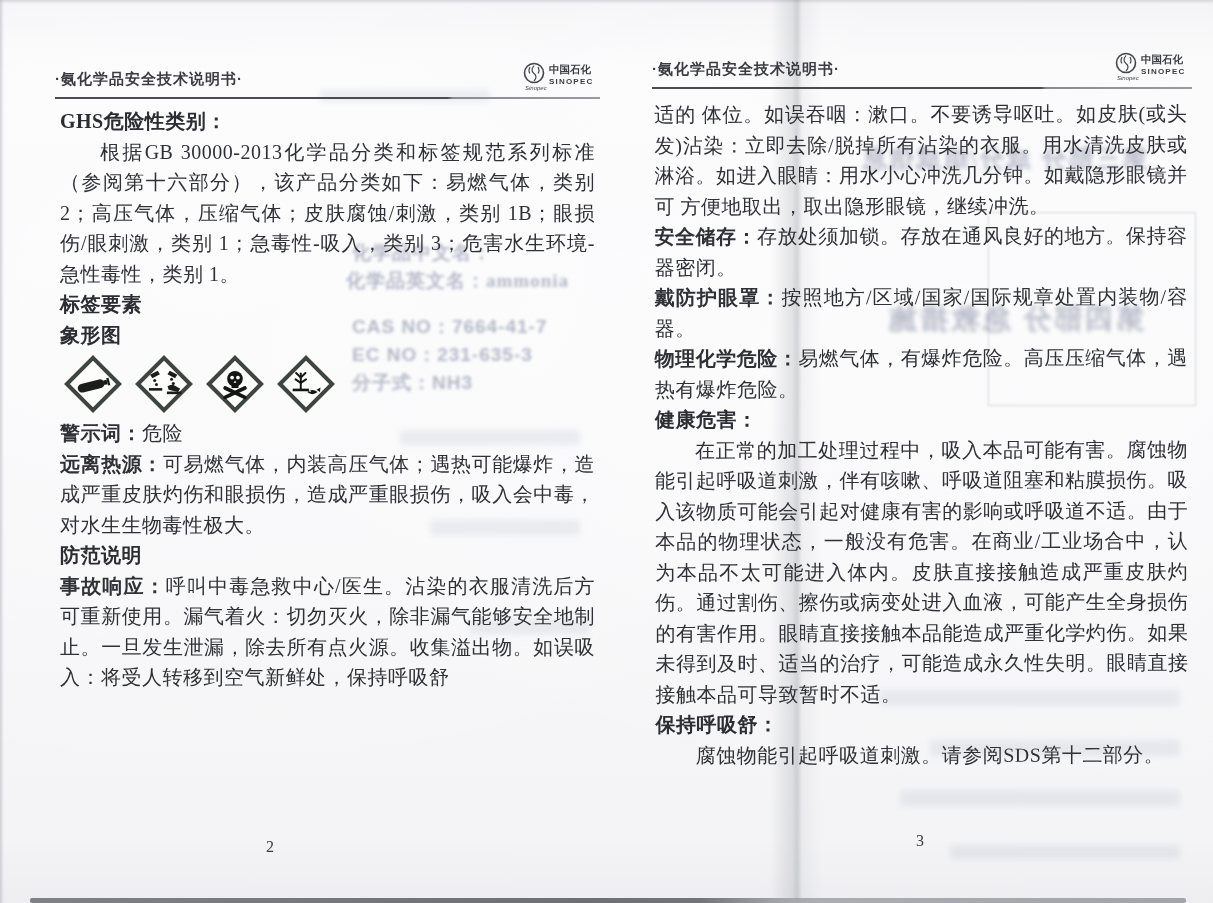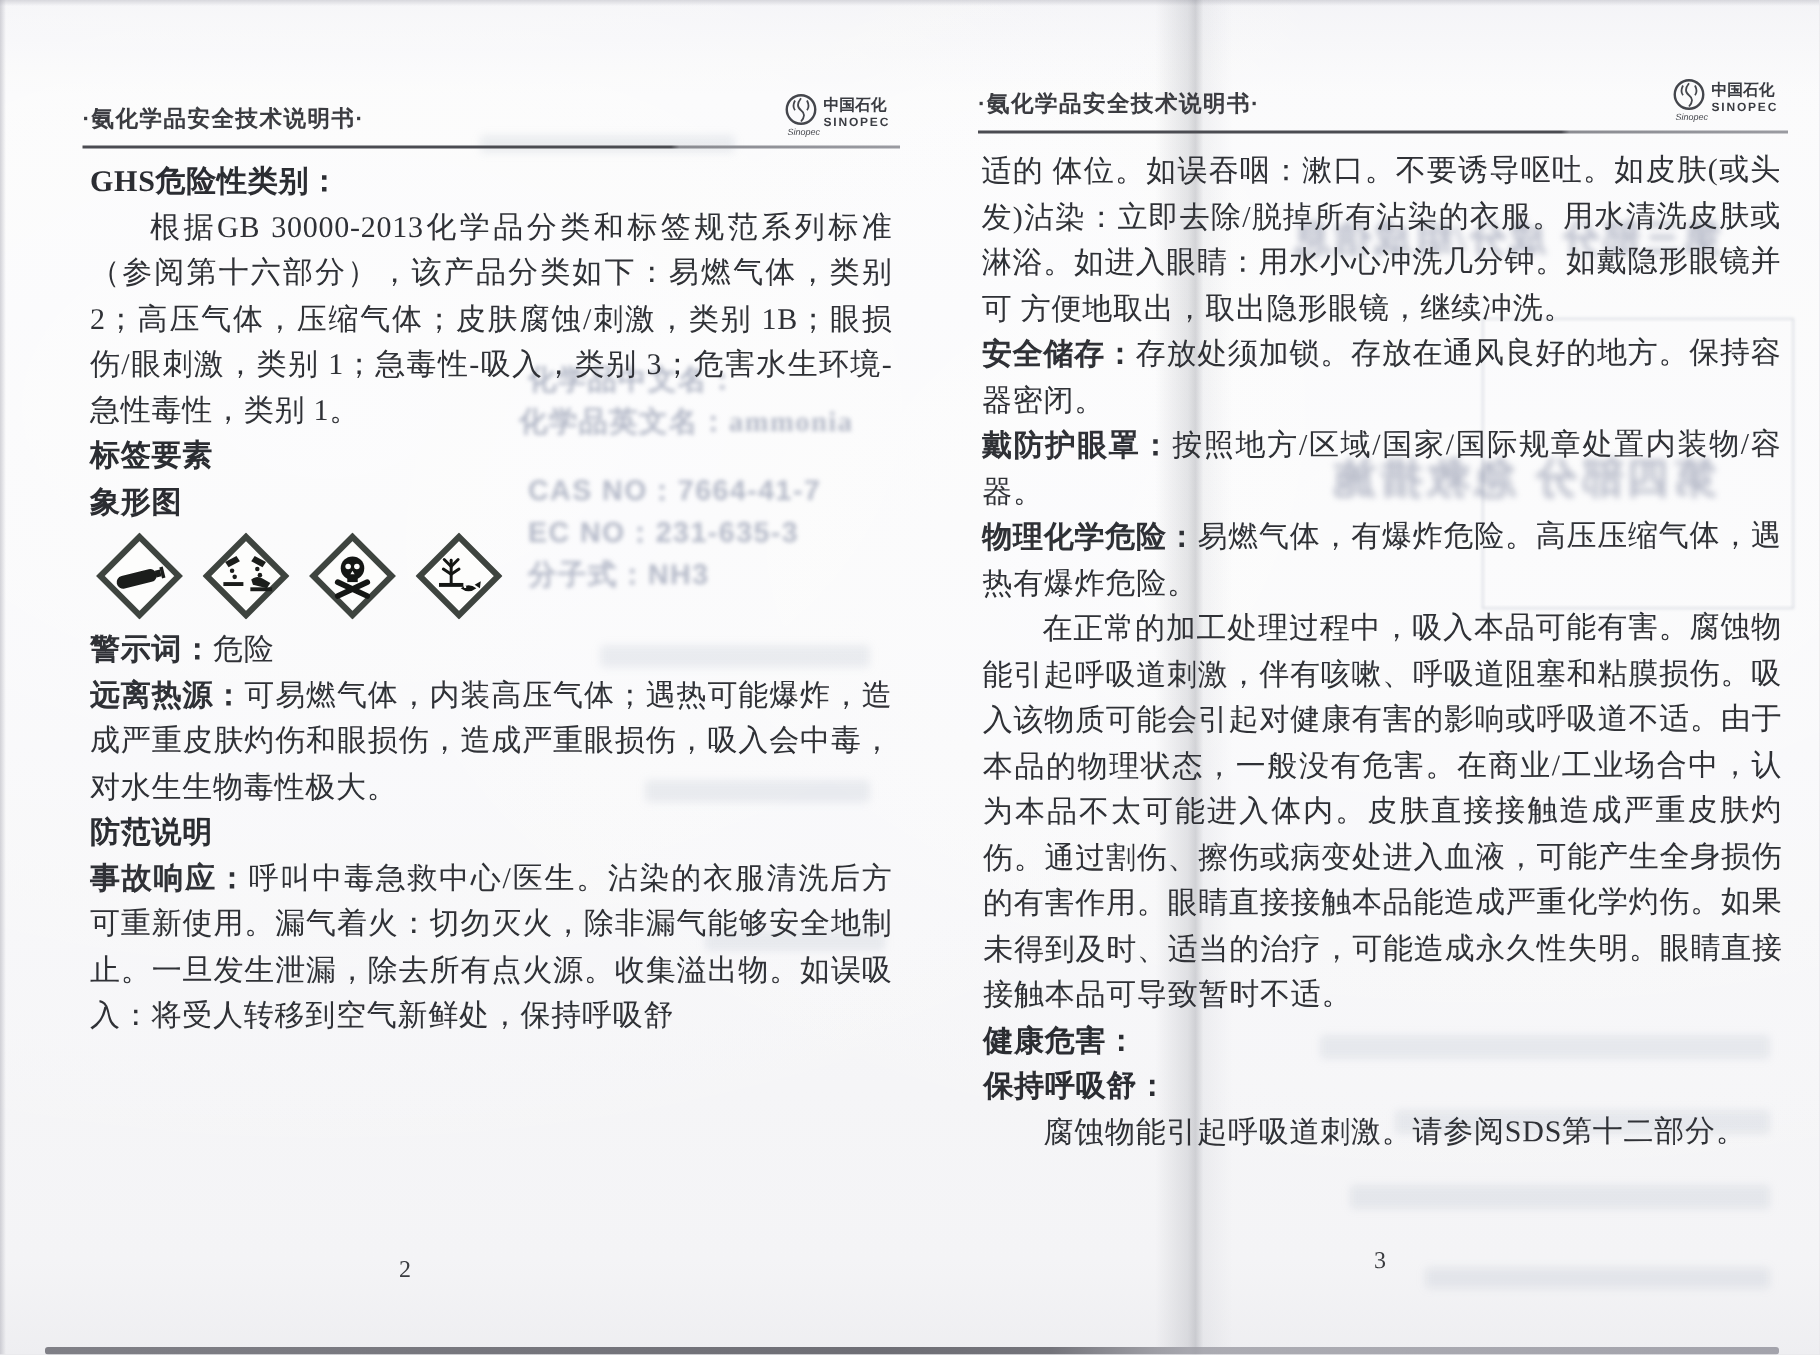--- a/index.html
+++ b/index.html
@@ -207,22 +207,22 @@
       <div class="line para"><span class="lbl">远离热源：</span>可易燃气体，内装高压气体；遇热可能爆炸，造成严重皮肤灼伤和眼损伤，造成严重眼损伤，吸入会中毒，对水生生物毒性极大。</div>
       <div class="line heading">防范说明</div>
       <div class="line para"><span class="lbl">事故响应：</span>呼叫中毒急救中心/医生。沾染的衣服清洗后方可重新使用。漏气着火：切勿灭火，除非漏气能够安全地制止。一旦发生泄漏，除去所有点火源。收集溢出物。如误吸入：将受人转移到空气新鲜处，保持呼吸舒</div>
     </div>
 
   <div class="col right">
       <div class="line para">适的 体位。如误吞咽：漱口。不要诱导呕吐。如皮肤(或头发)沾染：立即去除/脱掉所有沾染的衣服。用水清洗皮肤或淋浴。如进入眼睛：用水小心冲洗几分钟。如戴隐形眼镜并可 方便地取出，取出隐形眼镜，继续冲洗。</div>
       <div class="line para"><span class="lbl">安全储存：</span>存放处须加锁。存放在通风良好的地方。保持容器密闭。</div>
       <div class="line para"><span class="lbl">戴防护眼罩：</span>按照地方/区域/国家/国际规章处置内装物/容器。</div>
       <div class="line para"><span class="lbl">物理化学危险：</span>易燃气体，有爆炸危险。高压压缩气体，遇热有爆炸危险。</div>
+      <div class="line heading">健康危害：</div>
       <div class="line para indent">在正常的加工处理过程中，吸入本品可能有害。腐蚀物能引起呼吸道刺激，伴有咳嗽、呼吸道阻塞和粘膜损伤。吸入该物质可能会引起对健康有害的影响或呼吸道不适。由于本品的物理状态，一般没有危害。在商业/工业场合中，认为本品不太可能进入体内。皮肤直接接触造成严重皮肤灼伤。通过割伤、擦伤或病变处进入血液，可能产生全身损伤的有害作用。眼睛直接接触本品能造成严重化学灼伤。如果未得到及时、适当的治疗，可能造成永久性失明。眼睛直接接触本品可导致暂时不适。</div>
-      <div class="line heading">健康危害：</div>
       <div class="line heading">保持呼吸舒：</div>
       <div class="line para indent">腐蚀物能引起呼吸道刺激。请参阅SDS第十二部分。</div>
     </div>
 
   <div class="pagenum p2">2</div>
   <div class="pagenum p3">3</div>
 
 </div>
 
 </body></html>

